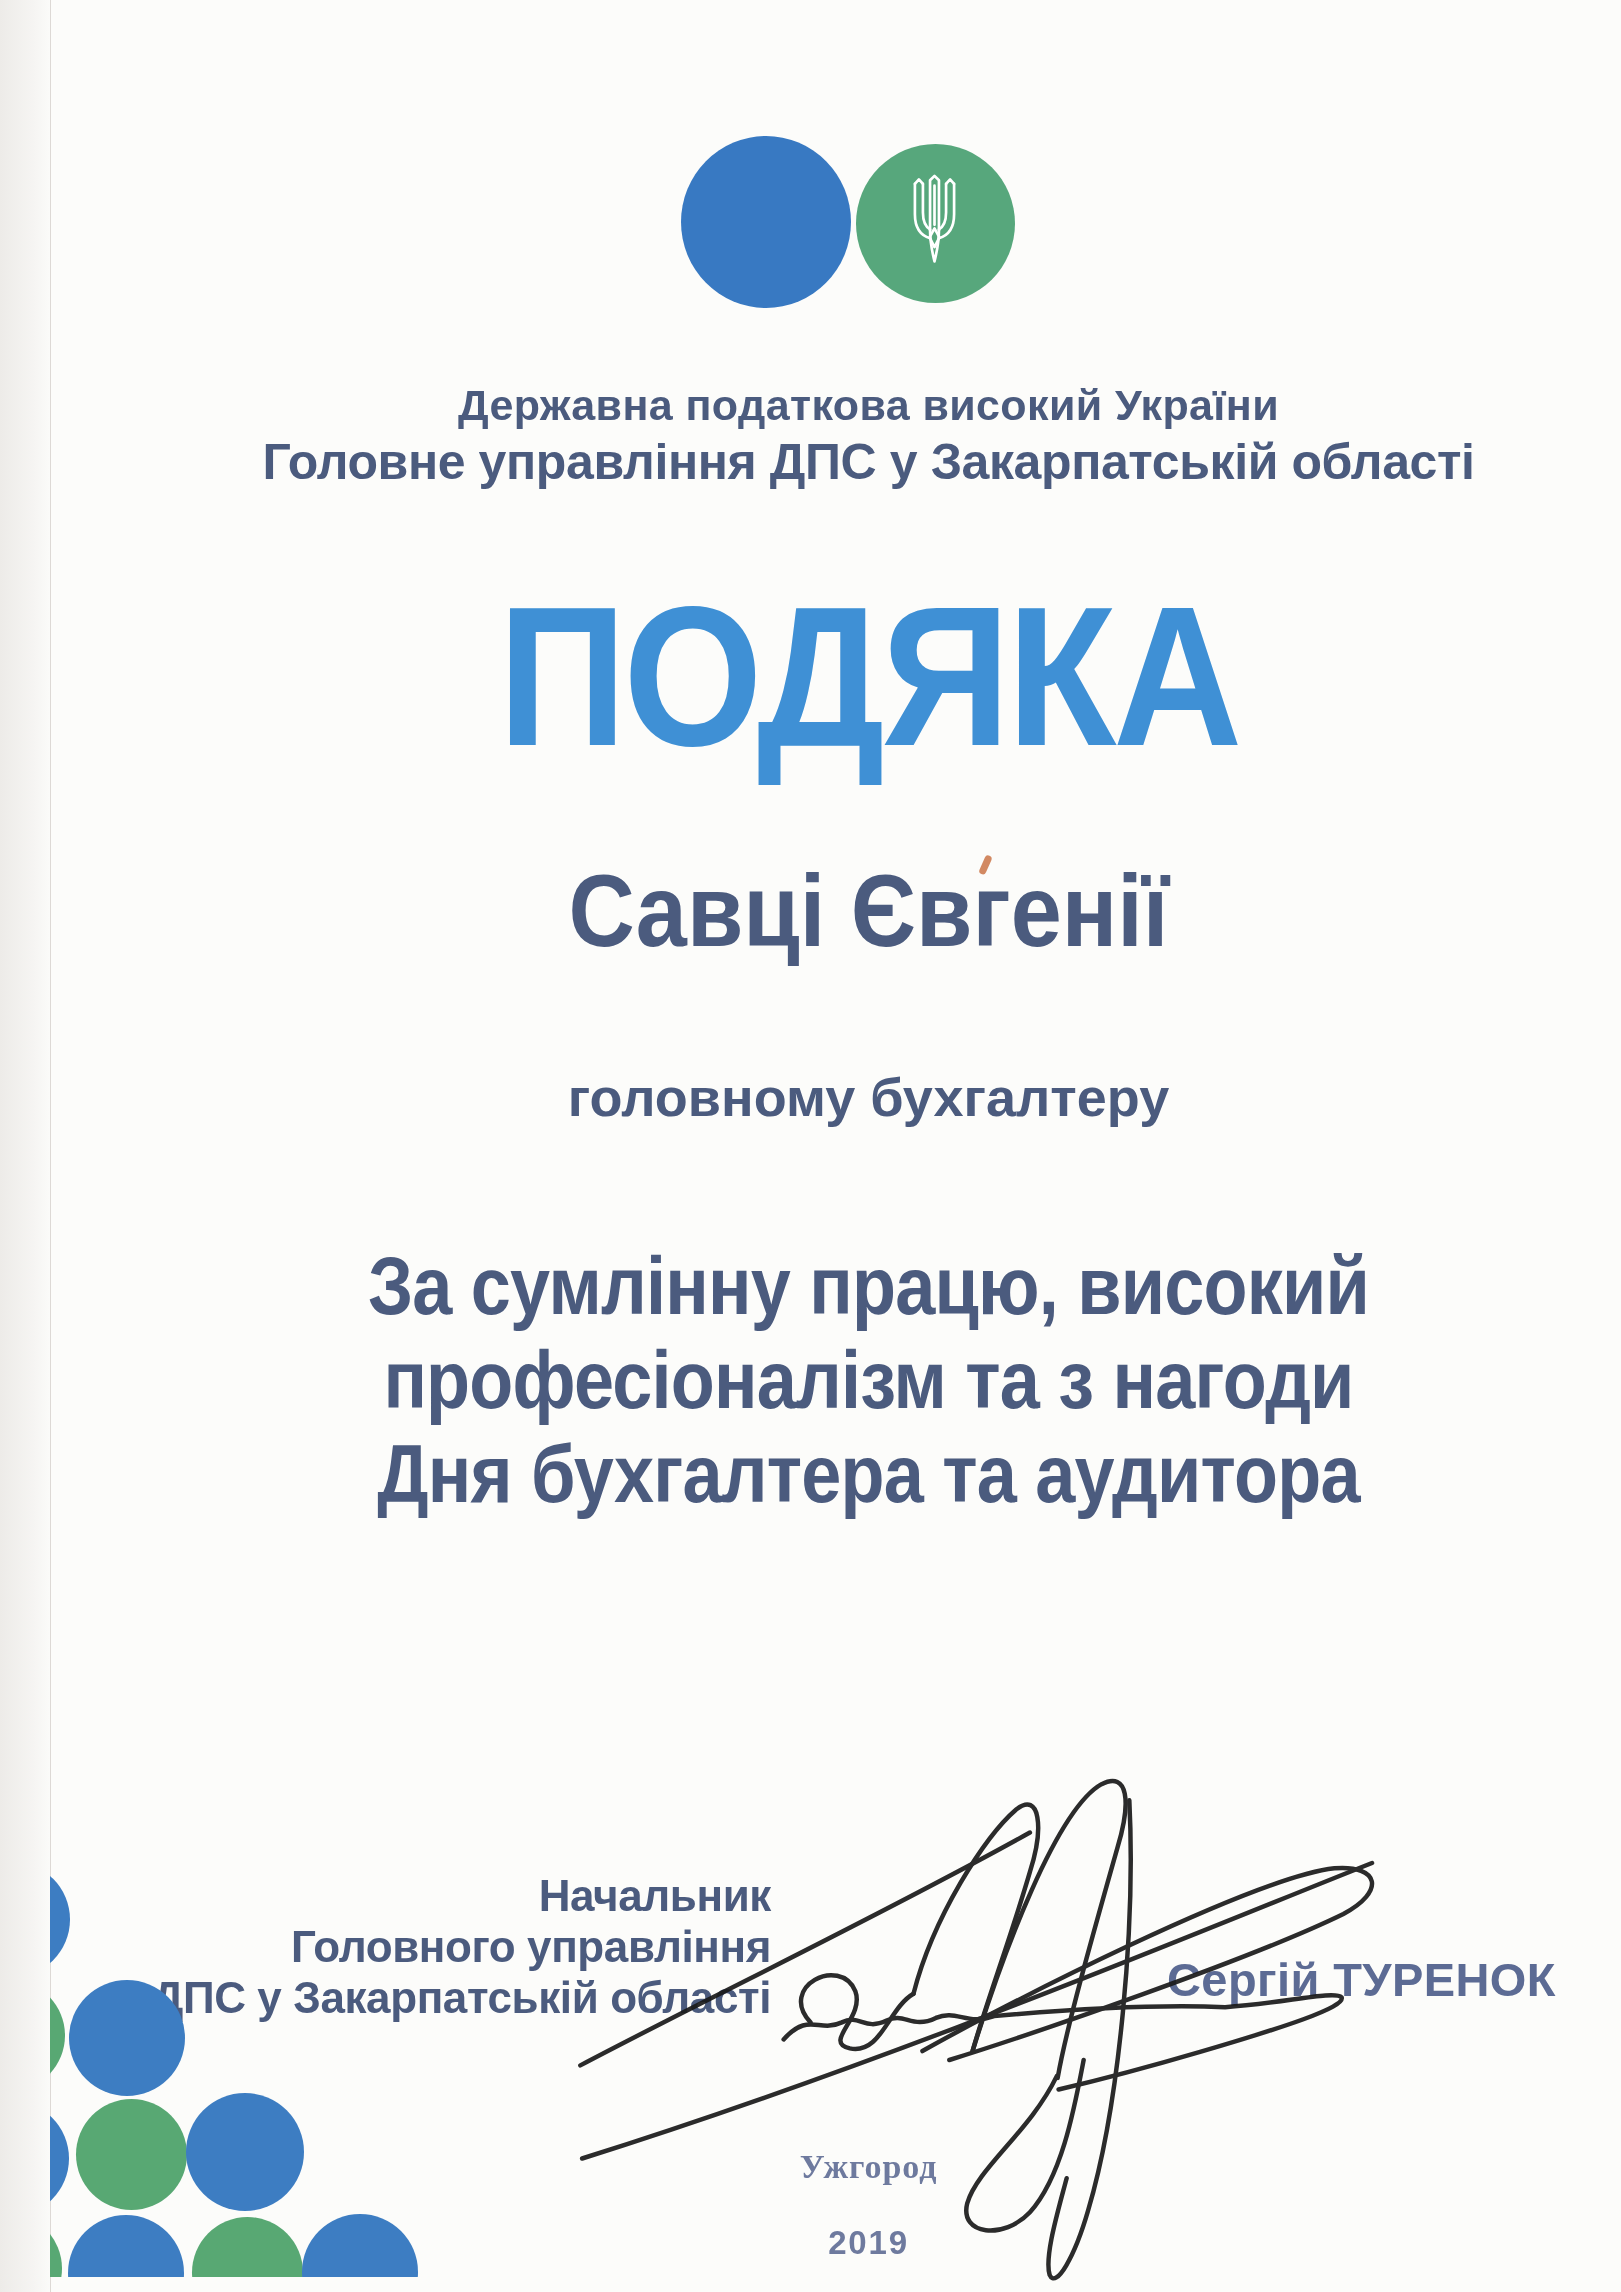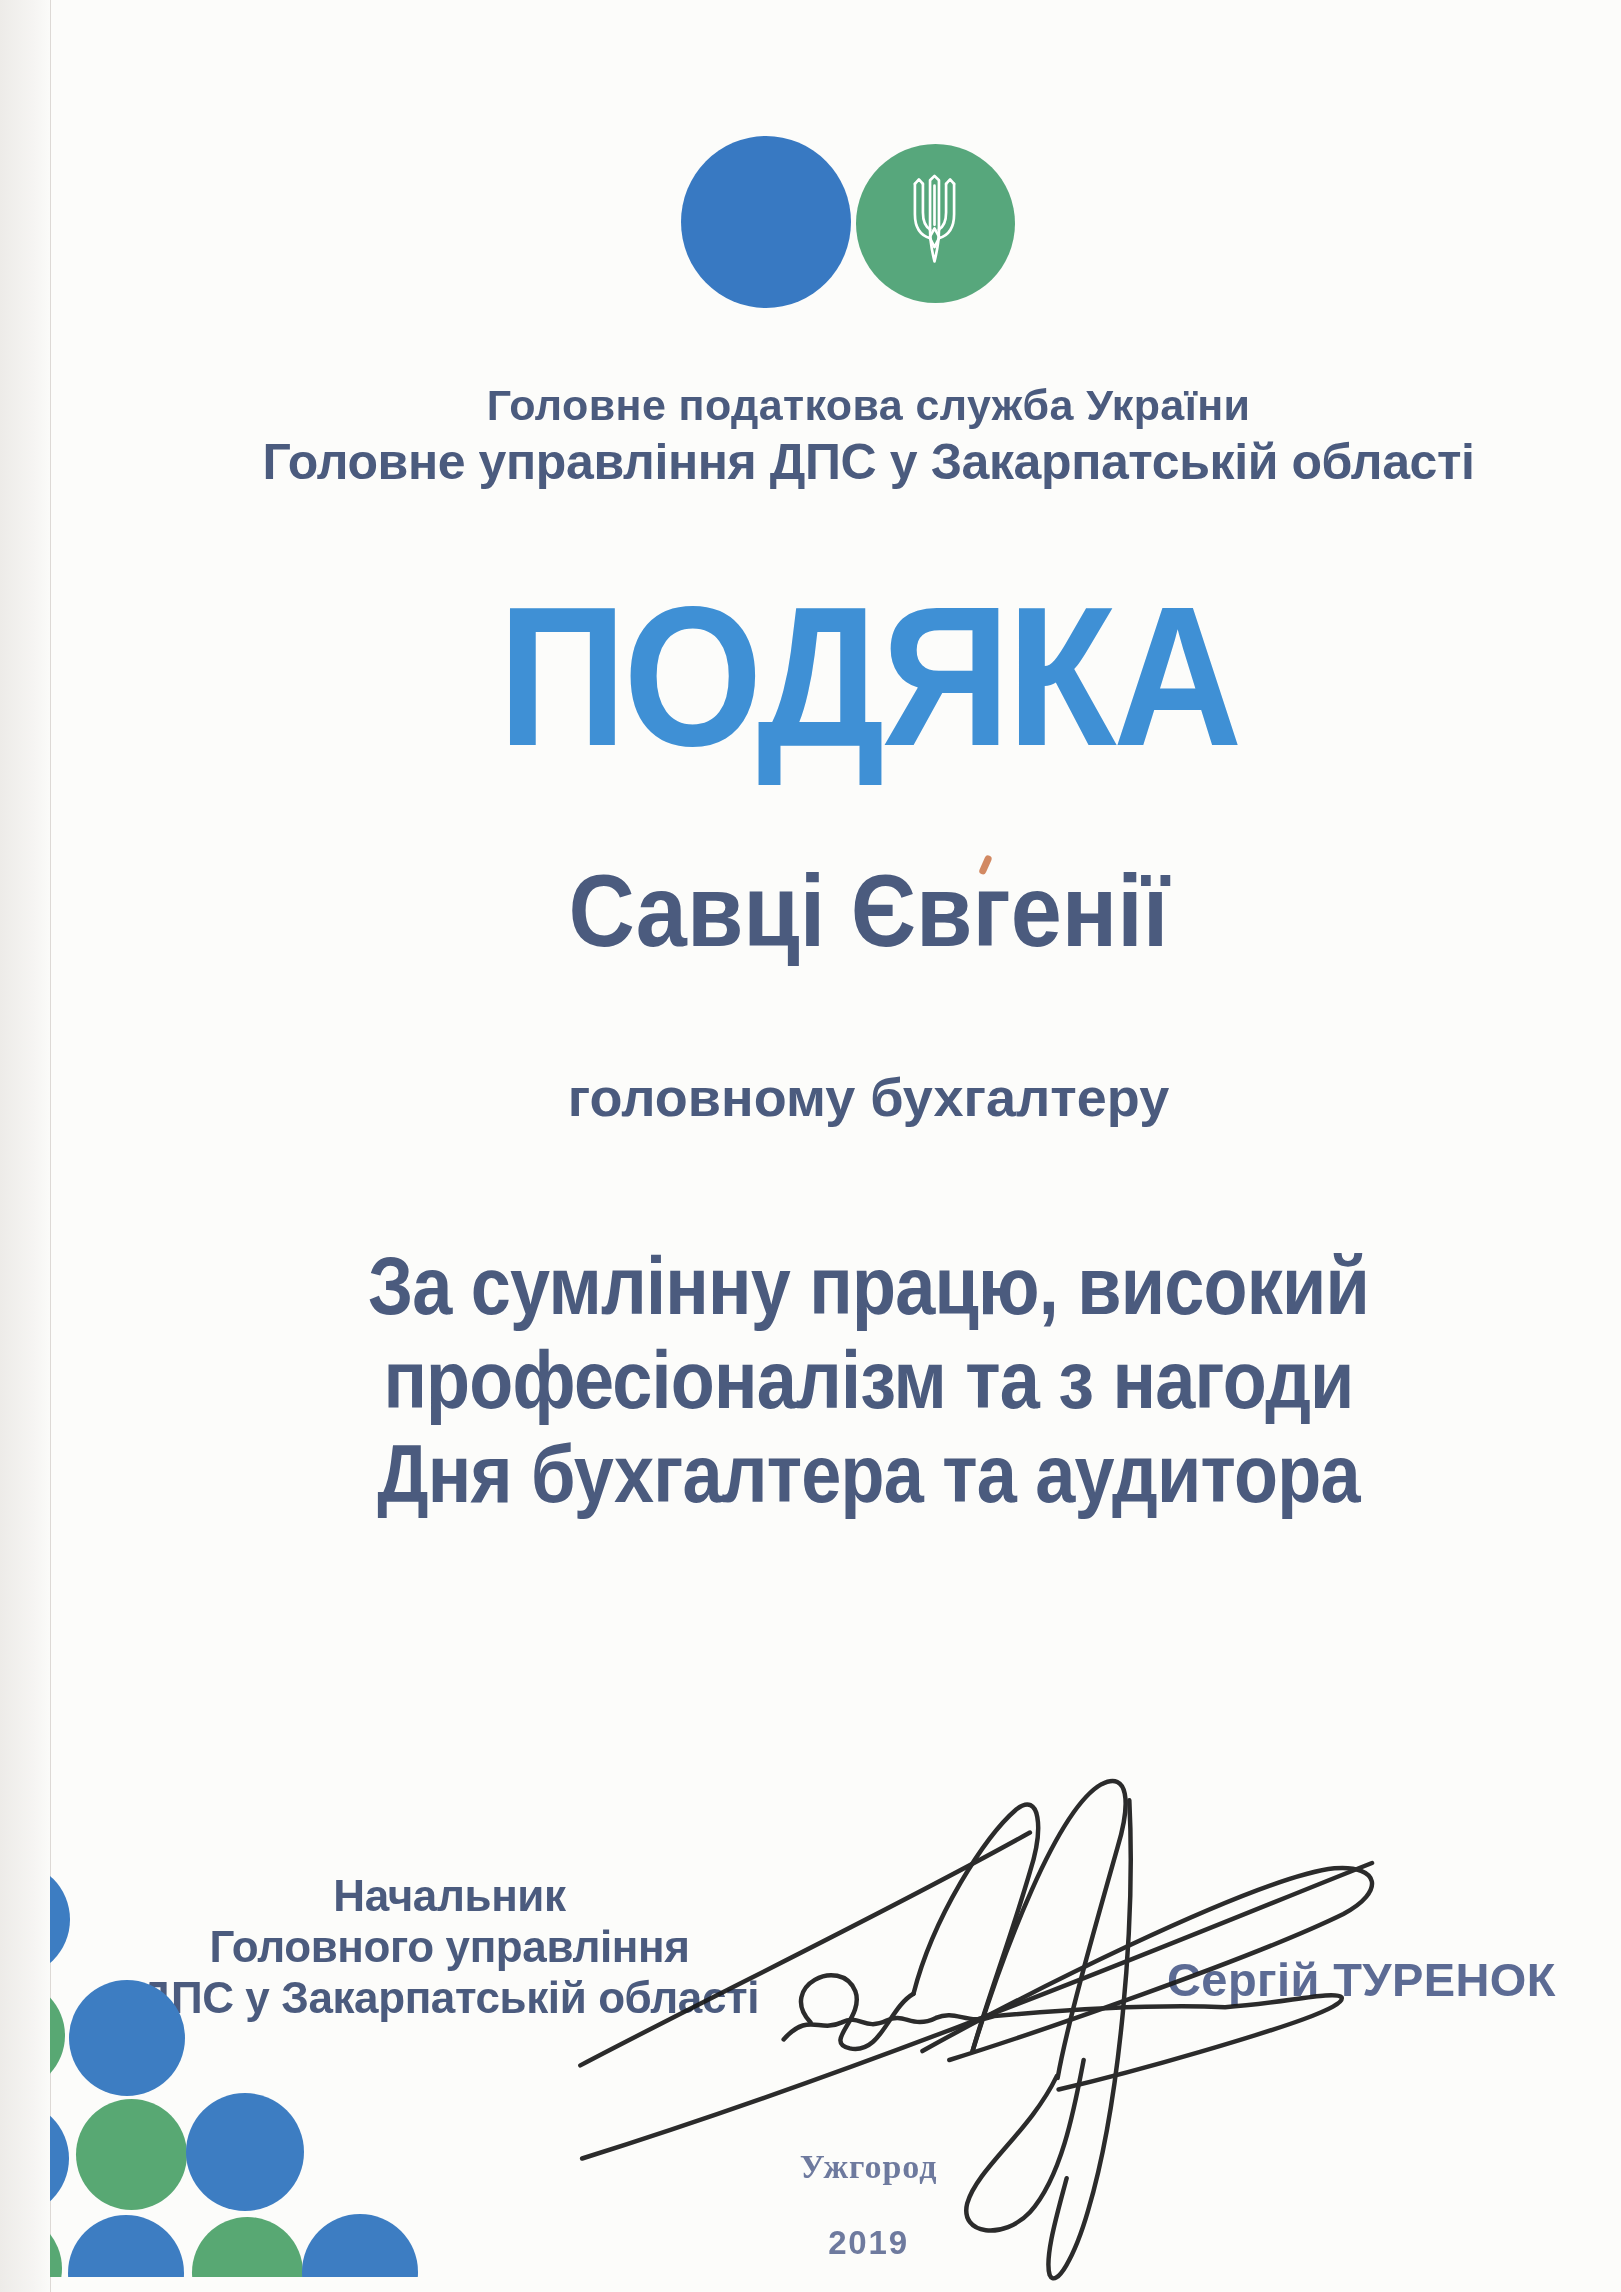--- a/index.html
+++ b/index.html
@@ -47,23 +47,23 @@
   .recipient-company{position:absolute;left:0;width:100%;top:1134px;font-size:50px;font-weight:bold;}
   .body-block{
     position:absolute;left:0;width:100%;top:1239px;
     font-size:81px;font-weight:bold;line-height:94px;letter-spacing:-0.9px;
     transform:scaleX(.89);
   }
   .footer-city{position:absolute;left:0;width:100%;top:2148px;font-size:34px;font-weight:bold;color:#6e7a9e;letter-spacing:0.9px;font-family:Liberation Serif, serif;}
   .footer-year{position:absolute;left:0;width:100%;top:2224px;font-size:33px;font-weight:bold;color:#6e7a9e;letter-spacing:1.8px;}
   
   .signer-block{
-    position:absolute;left:140px;top:1870px;
+    position:absolute;left:152px;top:1870px;
     font-size:44px;font-weight:bold;line-height:51px;color:#4b5b7e;
-    text-align:center;letter-spacing:-0.4px;
+    text-align:right;letter-spacing:-0.4px;
   }
   .signer-name{
     position:absolute;left:1167px;top:1952px;
     font-size:47px;font-weight:bold;color:#5c6b94;letter-spacing:0.4px;
   }
   
   .dots-clip{
     position:absolute;left:50px;top:1861px;width:376px;height:416px;
     overflow:hidden;
   }
@@ -97,21 +97,21 @@
         <path d="M54,10 L49.5,5 L45,10"></path>
         <path d="M54,10 V44 C54,60 47,68 37,71"></path>
         <path d="M45,10 V42 C45,52 42,58 37,61"></path>
         <path d="M27,62 C27,76 29,85 32,97 C35,85 37,76 37,62"></path>
         <path d="M32,60 L26.5,70 L32,81 L37.5,70 Z"></path>
       </svg>
     </div>
   </div>
 
   <div class="center-col">
-    <div class="org-line1">Головне податкова служба України</div>
+    <div class="org-line1">Державна податкова високий України</div>
     <div class="org-line2">Головне управління ДПС у Закарпатській області</div>
     <div class="cert-title">ПОДЯКА</div>
     <div class="recipient-name">Савці Євгенії</div>
     <div class="recipient-role">головному бухгалтеру</div>
     <div class="body-block">
       <div>За сумлінну працю, високий</div>
       <div>професіоналізм та з нагоди</div>
       <div>Дня бухгалтера та аудитора</div>
     </div>
     <div class="footer-city">Ужгород</div>

